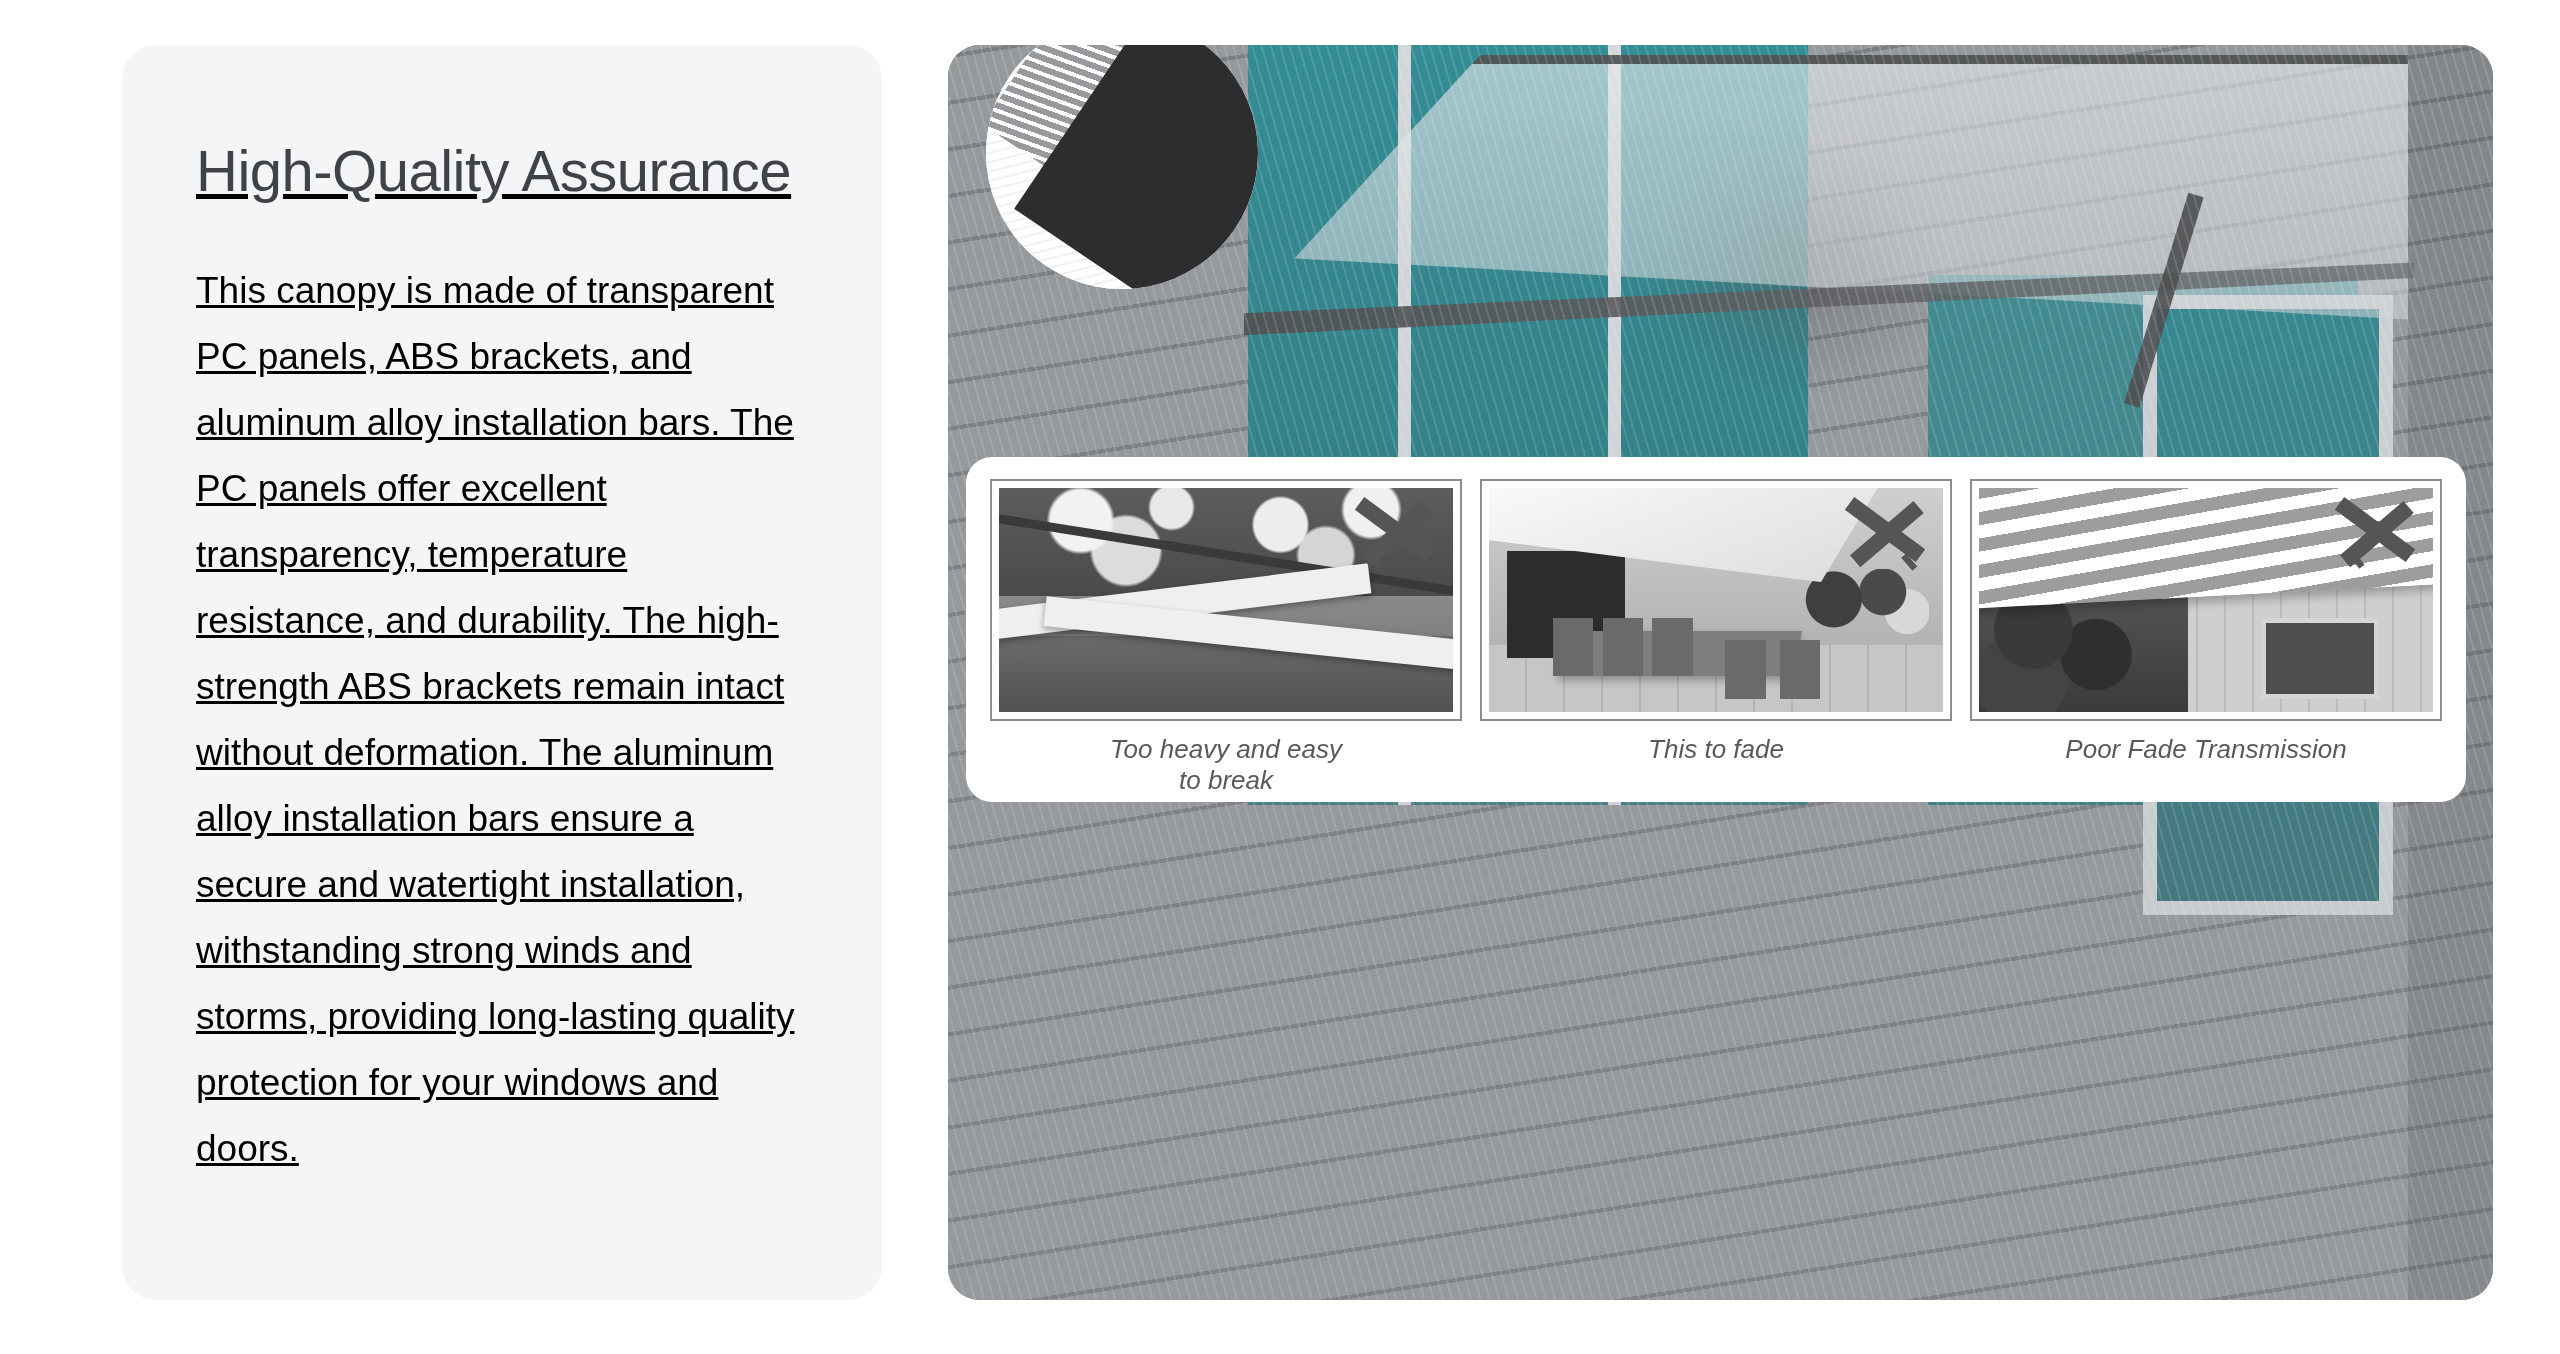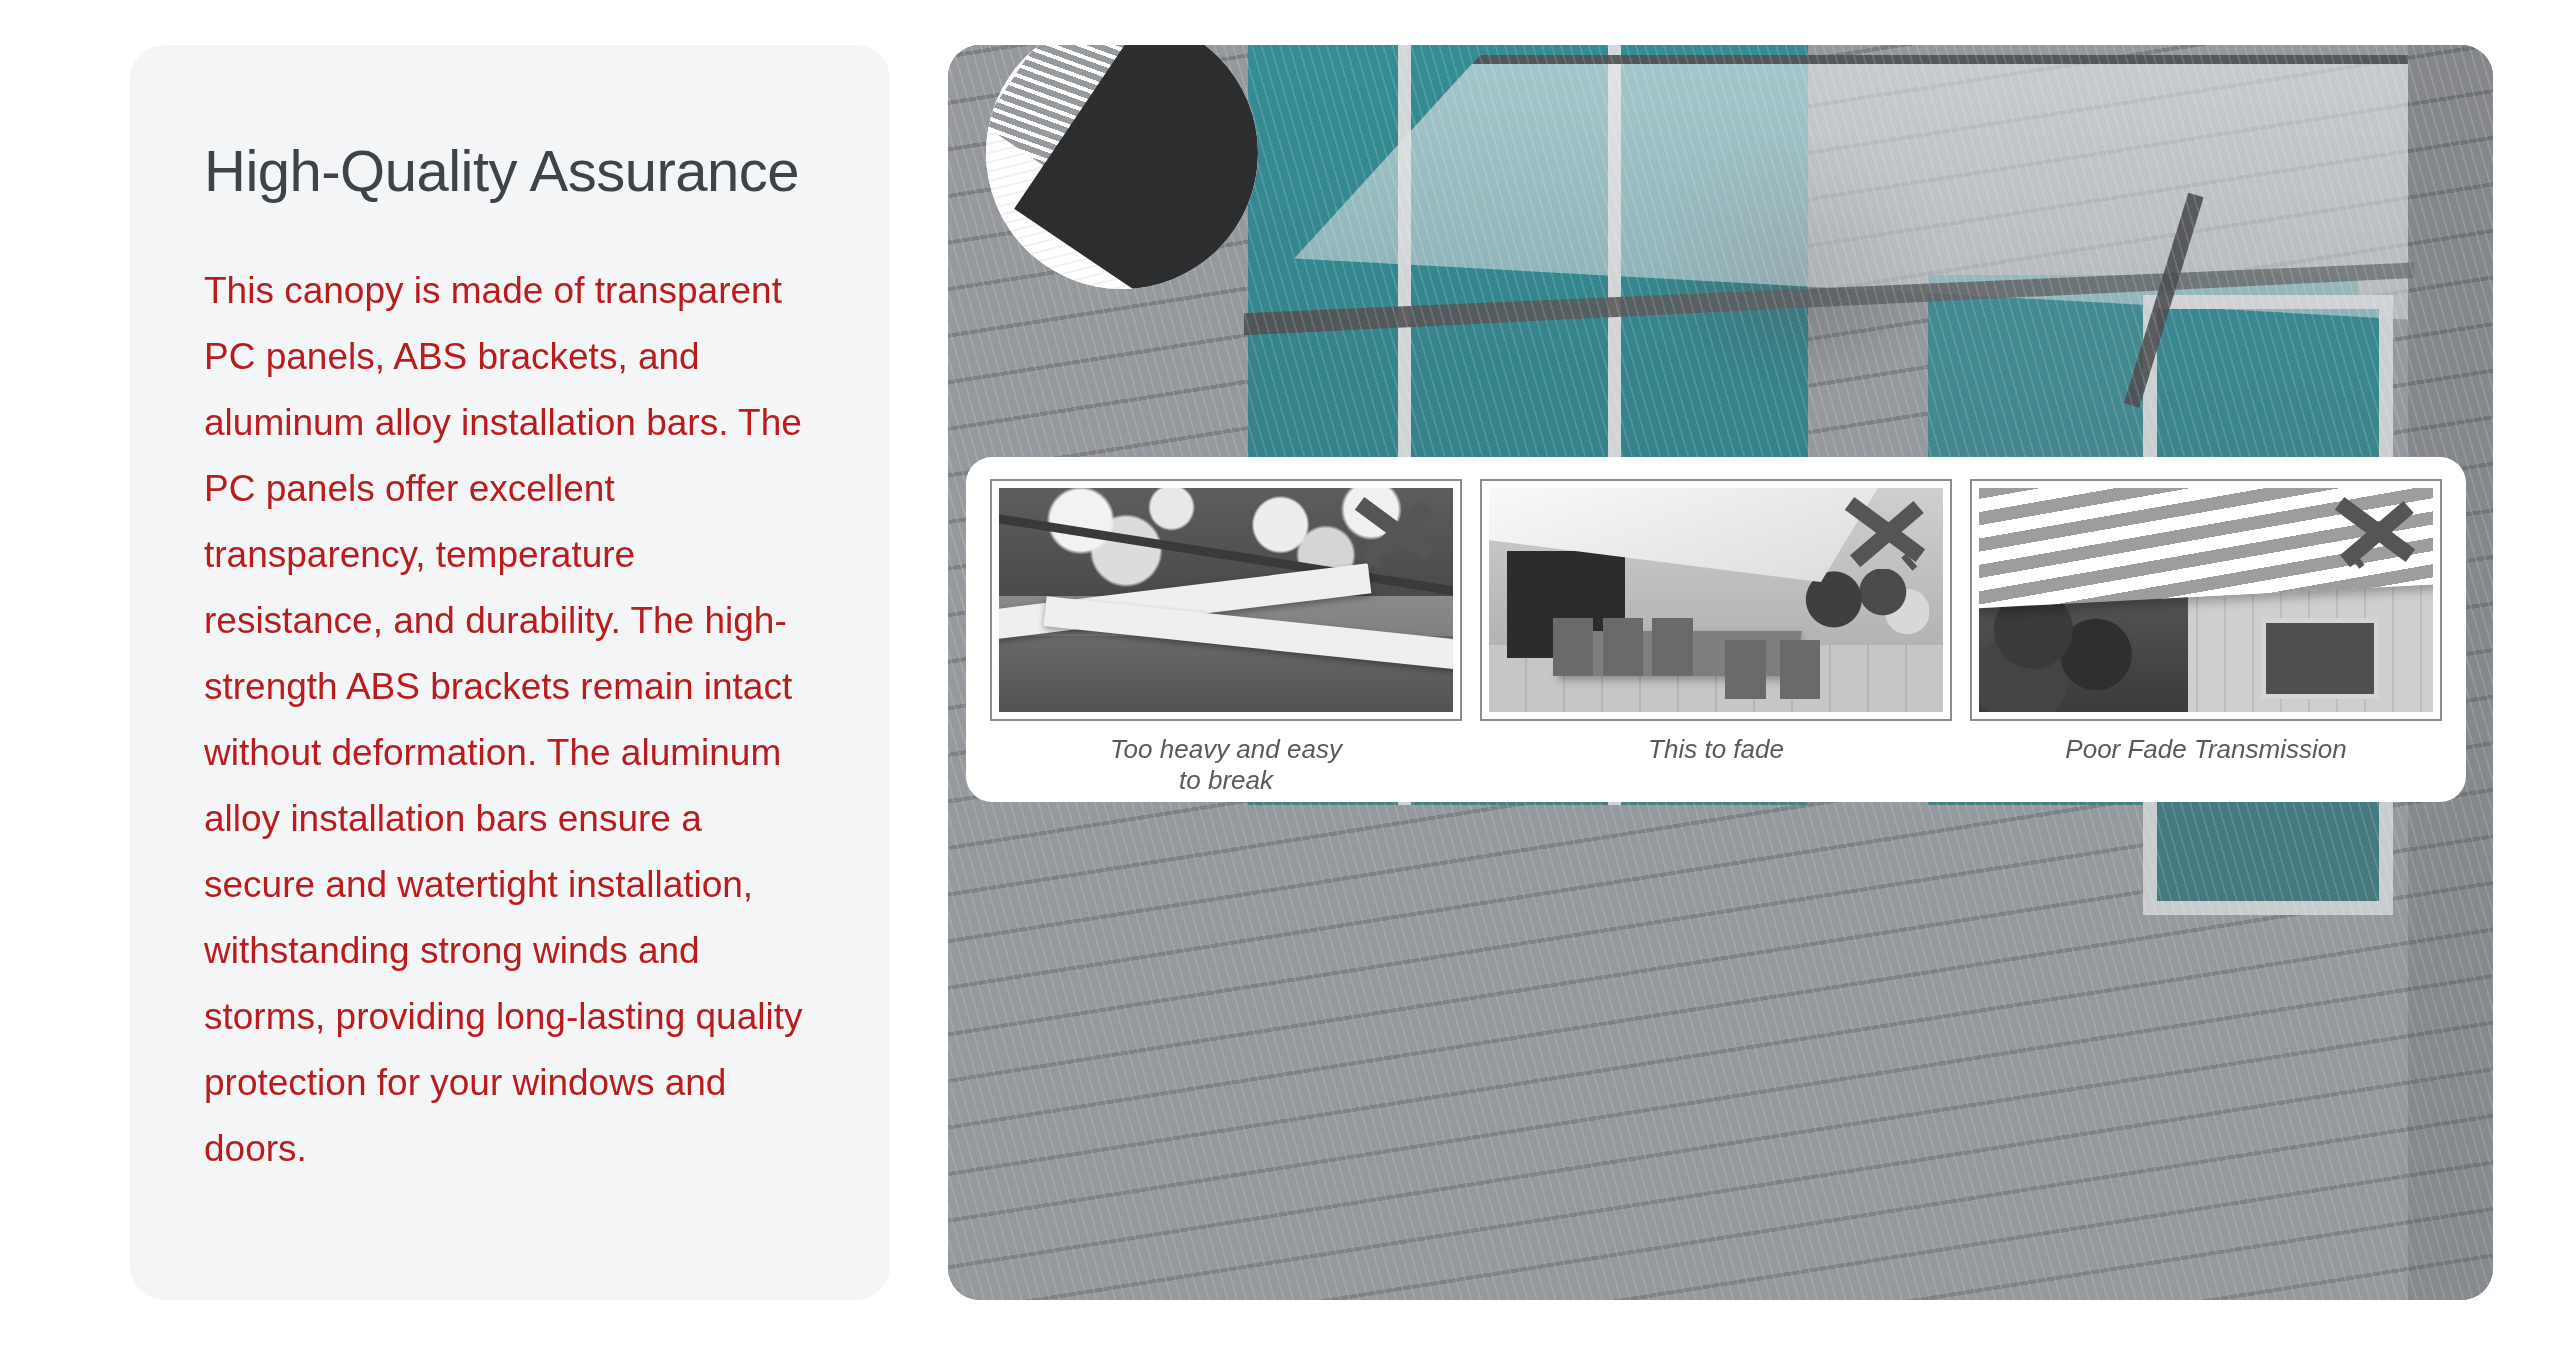--- a/index.html
+++ b/index.html
@@ -17,42 +17,43 @@
   .page {
     position: relative;
     width: 2560px;
     height: 1354px;
     background: #ffffff;
   }
 
   
   .text-card {
     position: absolute;
-    left: 130px;
+    left: 122px;
     top: 45px;
     width: 760px;
     height: 1255px;
     background: #f4f5f7;
     border-radius: 34px;
     box-sizing: border-box;
     padding: 96px 74px 0 74px;
+    text-decoration: underline;
   }
   .headline {
     font-size: 58px;
     font-weight: 400;
     color: #3f4246;
     letter-spacing: -0.5px;
     line-height: 1.05;
     margin: 0 0 56px 0;
     white-space: nowrap;
   }
   .body-copy {
     font-size: 37px;
     line-height: 66px;
-    color: #b91c1c;
+    color: #000000;
     margin: 0;
     text-align: left;
     hyphens: manual;
   }
 
   
   .hero-card {
     position: absolute;
     left: 948px;
     top: 45px;

